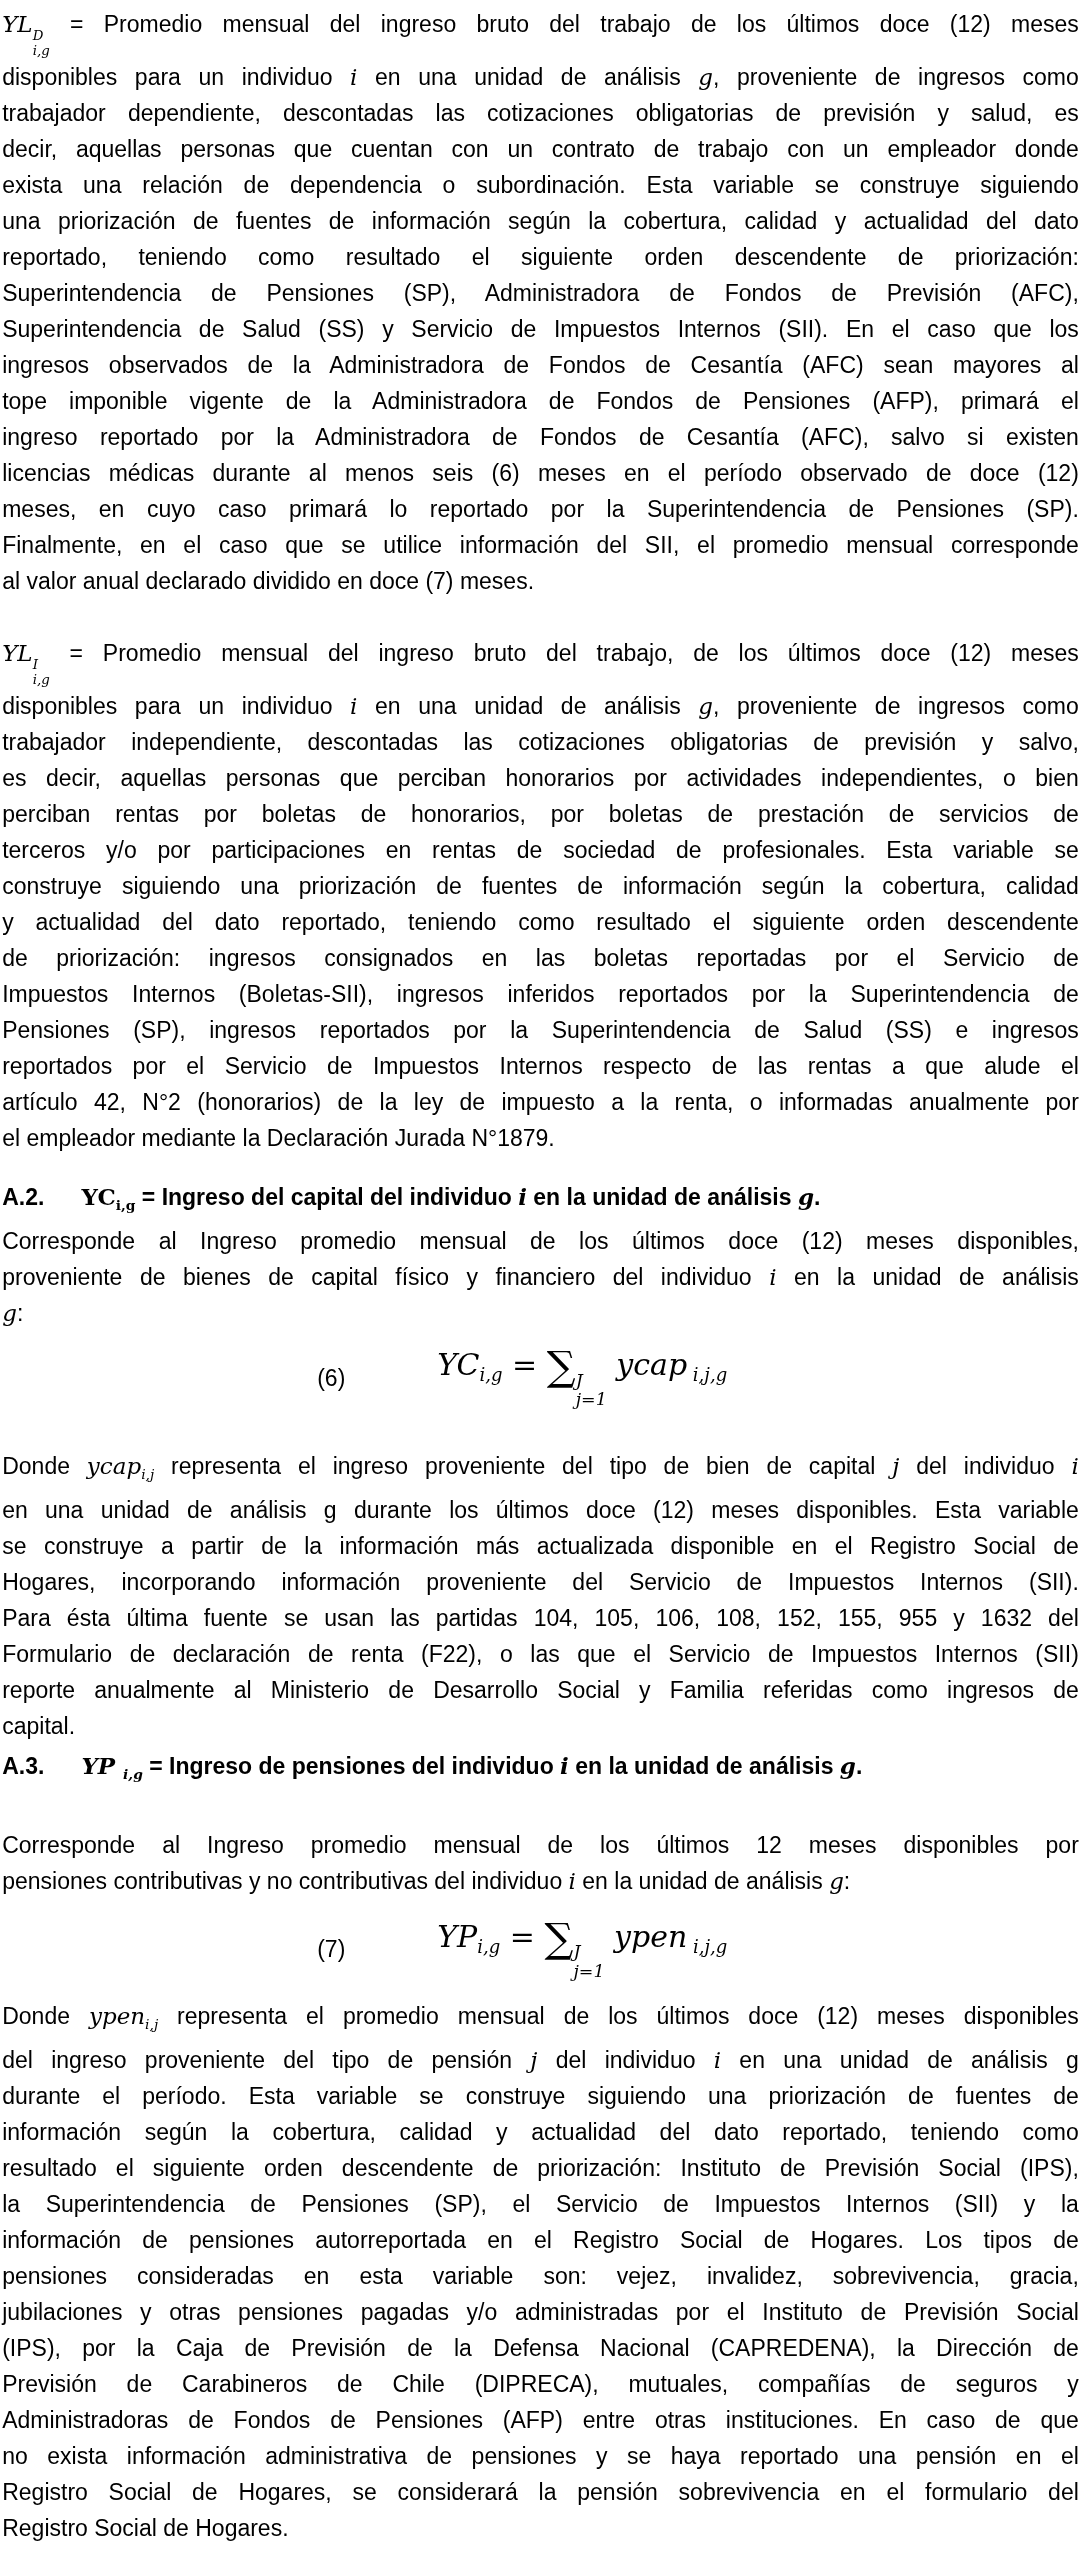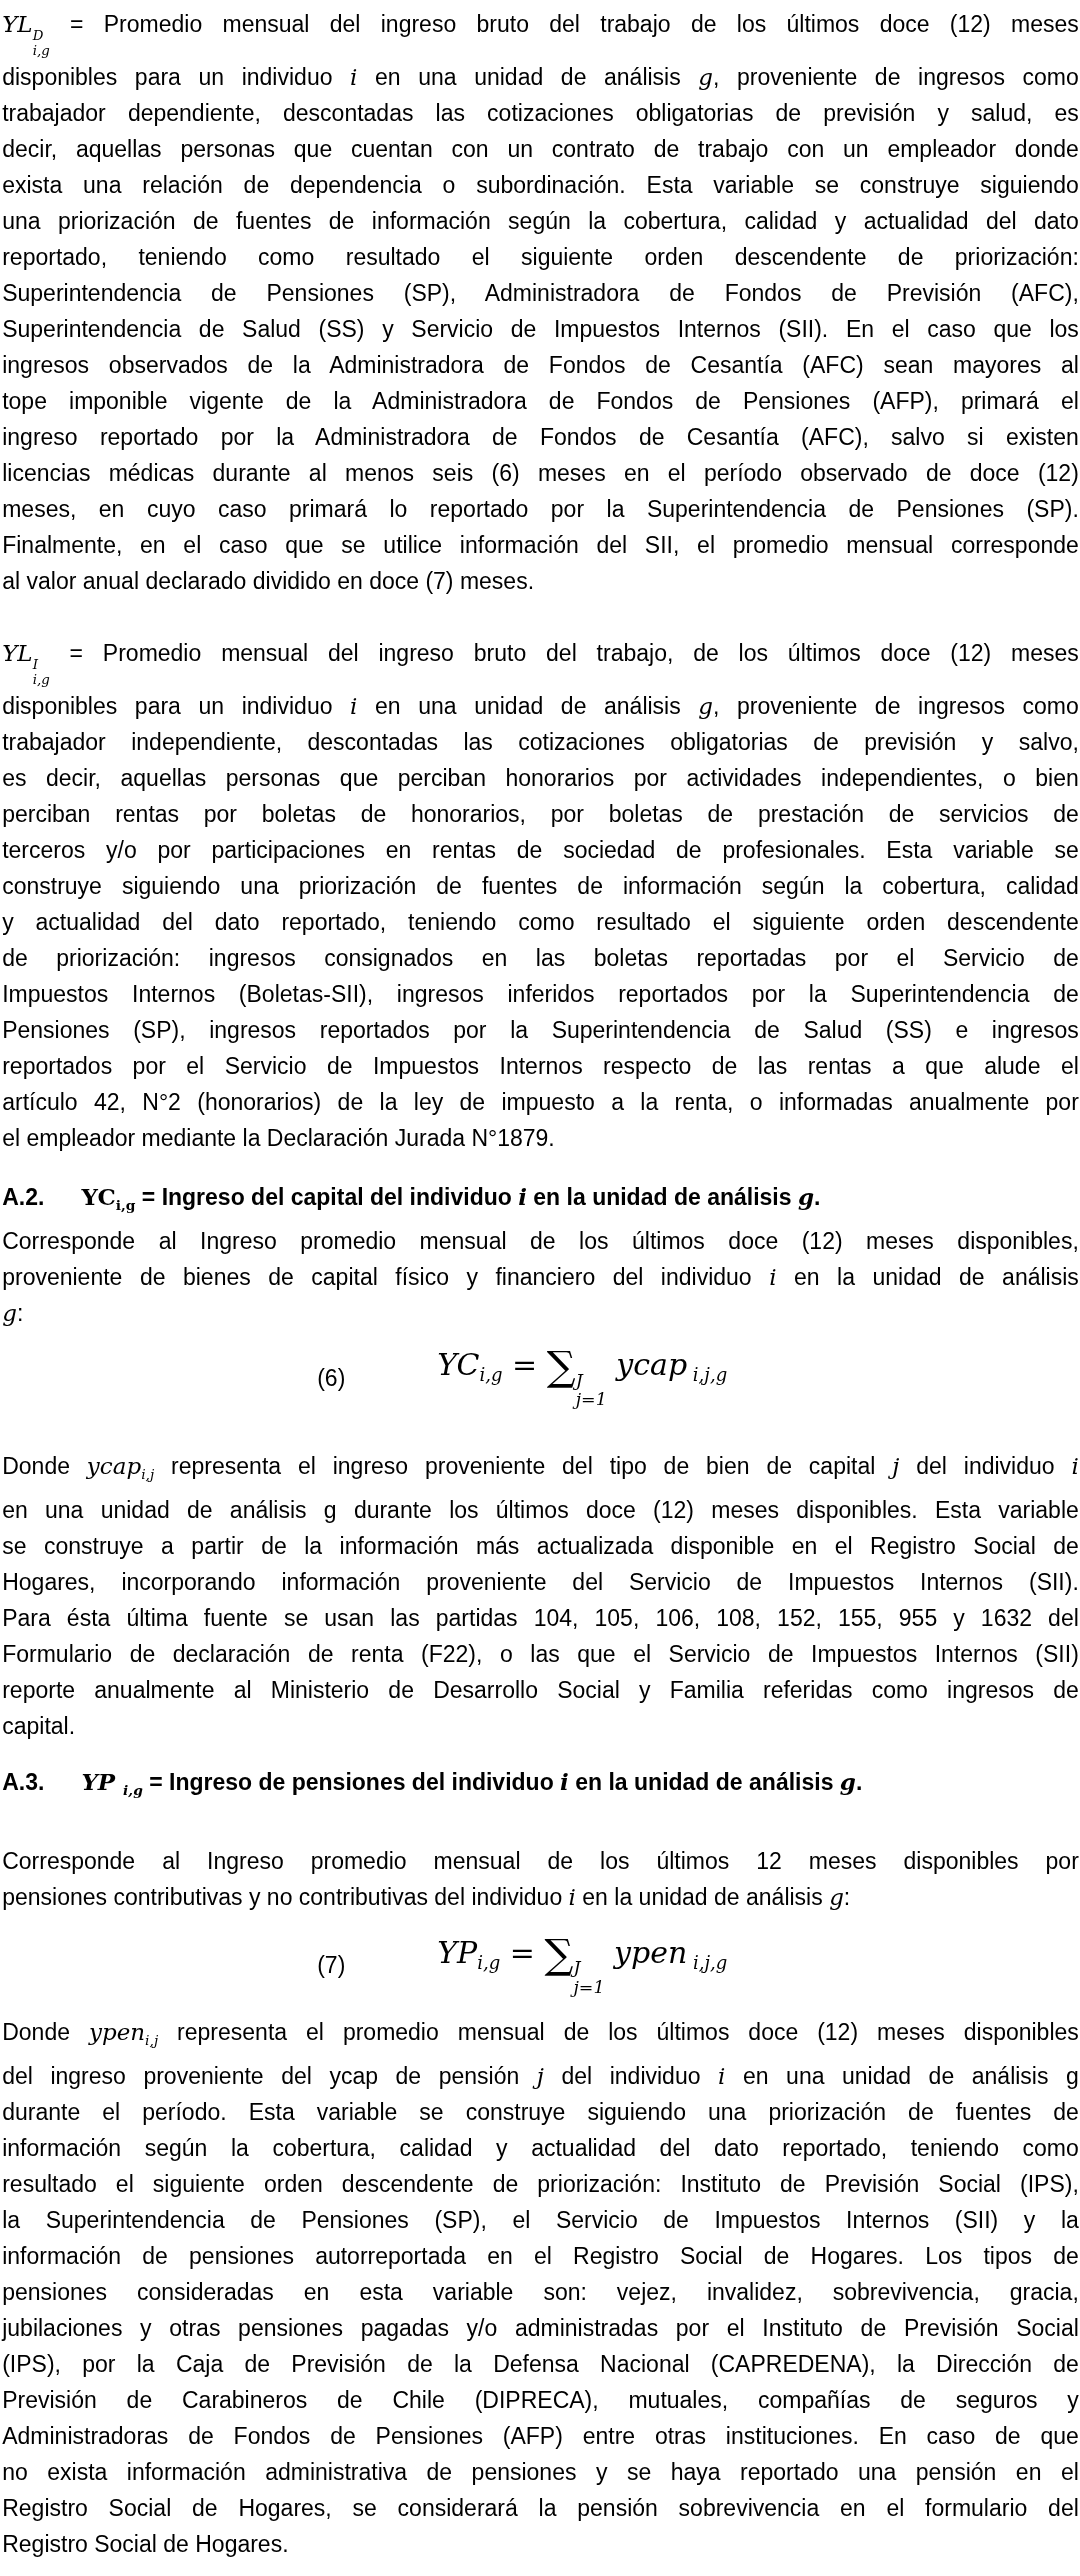--- a/index.html
+++ b/index.html
@@ -27,21 +27,21 @@
   
   .equation{display:flex;align-items:center;height:65px;}
   .eq-label{margin-left:315px;flex:0 0 auto;}
   .eq-formula{margin-left:92px;font-size:30px;line-height:1;white-space:nowrap;}
   
   #para-yli{margin-top:36px;}
   #heading-a2{margin-top:23px;}
   #para-a2-intro{}
   #eq-6{margin-top:14.4px;}
   #para-a2-donde{margin-top:38px;}
-  #heading-a3{margin-top:20px;}
+  #heading-a3{margin-top:4px;}
   #para-a3-intro{margin-top:35px;}
   #eq-7{margin-top:18px;}
   #para-a3-donde{margin-top:16px;}
 </style>
 </head>
 <body>
 
 <div class="page">
 
   <div class="para" id="para-yld">
@@ -127,21 +127,21 @@
   <div class="equation" id="eq-7">
     <span class="eq-label"><span class="seg-n">(7)</span></span>
     <span class="eq-formula"><span class="seg-m">YP</span><span class="seg-msub">i,g</span><span class="seg-ms"> = </span><span class="seg-bigop">∑</span><span class="seg-stack">
           <span class="stack-top">J</span>
           <span class="stack-bot">j=1</span>
         </span><span class="seg-m"> ypen</span><span class="seg-msub"> i,j,g</span></span>
   </div>
 
   <div class="para" id="para-a3-donde">
       <div class="tline"><span class="seg-n">Donde </span><span class="seg-m">ypen</span><span class="seg-msub">i,j</span><span class="seg-n"> representa el promedio mensual de los últimos doce (12) meses disponibles</span></div>
-      <div class="tline"><span class="seg-n">del ingreso proveniente del ycap de pensión </span><span class="seg-m">j</span><span class="seg-n"> del individuo </span><span class="seg-m">i</span><span class="seg-n"> en una unidad de análisis g</span></div>
+      <div class="tline"><span class="seg-n">del ingreso proveniente del tipo de pensión </span><span class="seg-m">j</span><span class="seg-n"> del individuo </span><span class="seg-m">i</span><span class="seg-n"> en una unidad de análisis g</span></div>
       <div class="tline"><span class="seg-n">durante el período. Esta variable se construye siguiendo una priorización de fuentes de</span></div>
       <div class="tline"><span class="seg-n">información según la cobertura, calidad y actualidad del dato reportado, teniendo como</span></div>
       <div class="tline"><span class="seg-n">resultado el siguiente orden descendente de priorización: Instituto de Previsión Social (IPS),</span></div>
       <div class="tline"><span class="seg-n">la Superintendencia de Pensiones (SP), el Servicio de Impuestos Internos (SII) y la</span></div>
       <div class="tline"><span class="seg-n">información de pensiones autorreportada en el Registro Social de Hogares. Los tipos de</span></div>
       <div class="tline"><span class="seg-n">pensiones consideradas en esta variable son: vejez, invalidez, sobrevivencia, gracia,</span></div>
       <div class="tline"><span class="seg-n">jubilaciones y otras pensiones pagadas y/o administradas por el Instituto de Previsión Social</span></div>
       <div class="tline"><span class="seg-n">(IPS), por la Caja de Previsión de la Defensa Nacional (CAPREDENA), la Dirección de</span></div>
       <div class="tline"><span class="seg-n">Previsión de Carabineros de Chile (DIPRECA), mutuales, compañías de seguros y</span></div>
       <div class="tline"><span class="seg-n">Administradoras de Fondos de Pensiones (AFP) entre otras instituciones. En caso de que</span></div>

